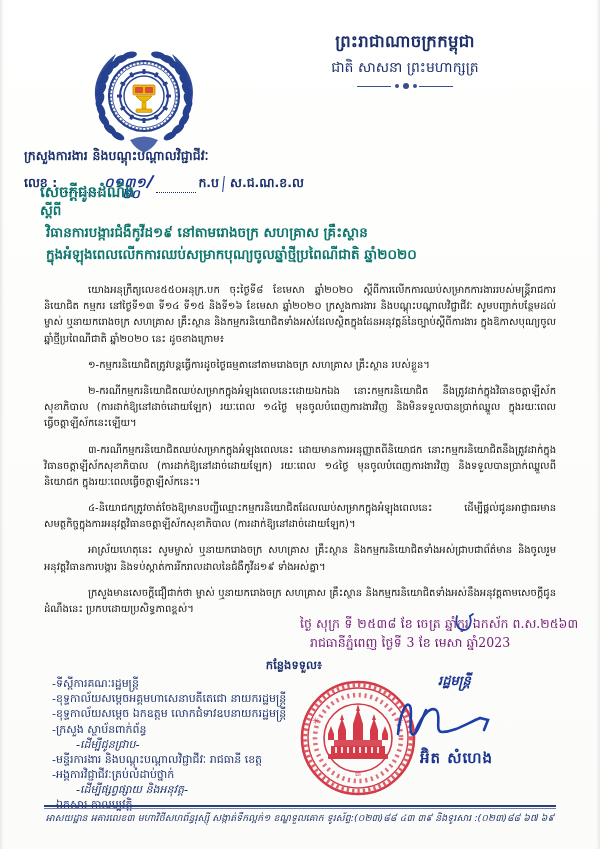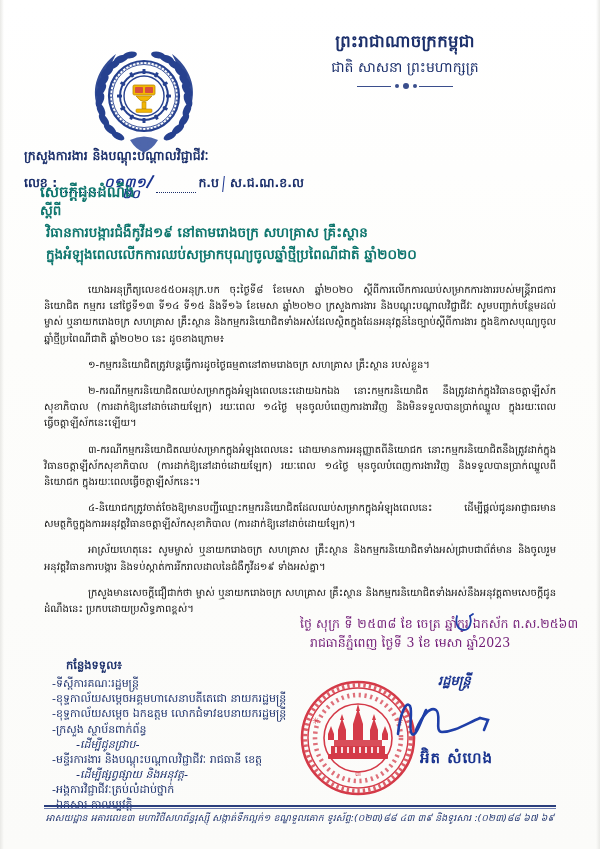--- a/index.html
+++ b/index.html
@@ -257,20 +257,21 @@
     position: absolute;
     left: 52px; top: 658px;
     width: 270px;
     color: #1b2f6b;
   }
   .cc-title {
     font-size: 11.5px;
     font-weight: bold;
     margin-bottom: 1px;
     padding-left: 14px;
+    text-align: right;
   }
   .cc-item {
     font-size: 11px;
     line-height: 1.38;
     white-space: nowrap;
   }
   .cc-item.sub {
     padding-left: 24px;
     font-style: italic;
   }
@@ -538,22 +539,22 @@
   <div class="sig-name">អ៊ិត សំហេង</div>
 
   <div class="cc-block">
     <div class="cc-title">កន្លែងទទួល៖</div>
     <div class="cc-item">-ទីស្ដីការគណៈរដ្ឋមន្ត្រី</div>
     <div class="cc-item">-ខុទ្ទកាល័យសម្ដេចអគ្គមហាសេនាបតីតេជោ នាយករដ្ឋមន្ត្រី</div>
     <div class="cc-item">-ខុទ្ទកាល័យសម្ដេច ឯកឧត្ដម លោកជំទាវឧបនាយករដ្ឋមន្ត្រី</div>
     <div class="cc-item">-ក្រសួង ស្ថាប័នពាក់ព័ន្ធ</div>
     <div class="cc-item sub">-ដើម្បីជូនជ្រាប-</div>
     <div class="cc-item">-មន្ទីរការងារ និងបណ្ដុះបណ្ដាលវិជ្ជាជីវៈ រាជធានី ខេត្ត</div>
+    <div class="cc-item">-អង្គការវិជ្ជាជីវៈត្រប់លំដាប់ថ្នាក់</div>
     <div class="cc-item sub">-ដើម្បីផ្សព្វផ្សាយ និងអនុវត្ត-</div>
-    <div class="cc-item">-អង្គការវិជ្ជាជីវៈត្រប់លំដាប់ថ្នាក់</div>
     <div class="cc-item">-ឯកសារ កាលប្បវត្តិ</div>
   </div>
 
   <div class="footer-rule">
     <span class="thick"></span>
     <span class="thin"></span>
   </div>
   <div class="footer-text">អាសយដ្ឋាន អគារលេខ៣ មហាវិថីសហព័ន្ធរុស្ស៊ី សង្កាត់ទឹកល្អក់១ ខណ្ឌទួលគោក ទូរស័ព្ទ:(០២៣)៨៨ ៤៣ ៣៩  និងទូរសារ :(០២៣)៨៨ ៦៧ ៦៩</div>
 </div>
 

